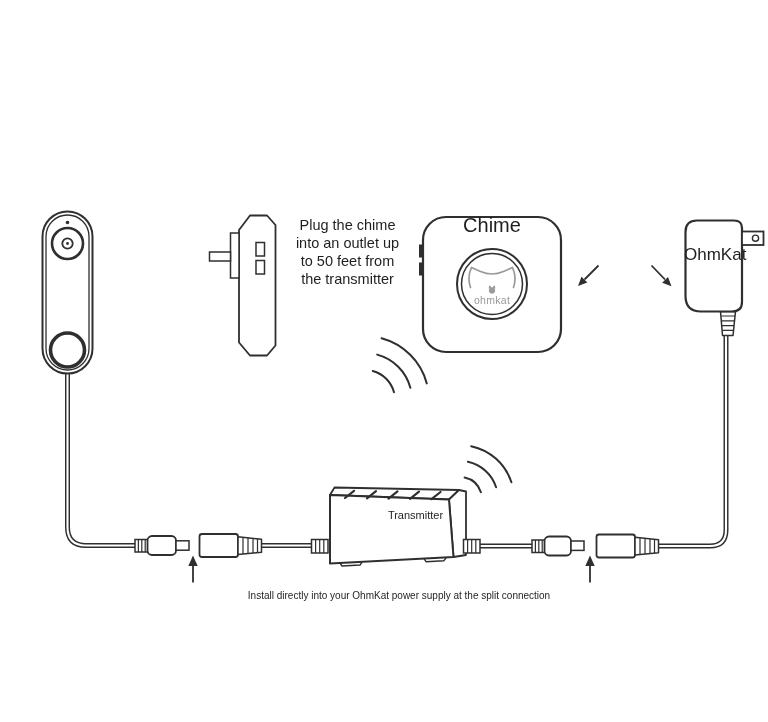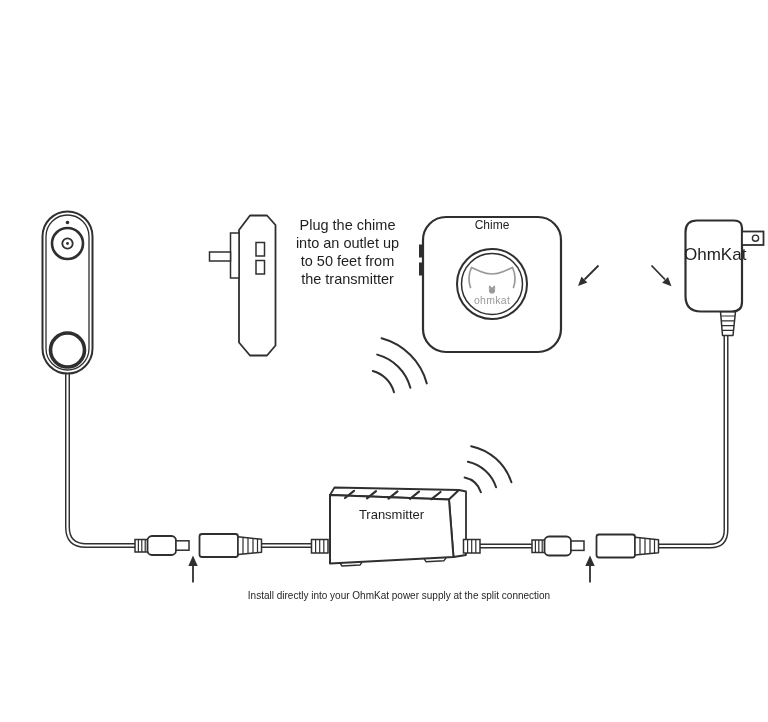--- a/index.html
+++ b/index.html
@@ -18,24 +18,24 @@
   .lnf{stroke:var(--line);fill:#ffffff;}
   .fill{fill:var(--line);stroke:none;}
   .gray{stroke:var(--logo-gray);fill:none;}
   .grayf{fill:var(--logo-gray);stroke:none;}
   .wht{stroke:#ffffff;fill:none;}
   .t{
     position:absolute;color:var(--text);text-align:center;
     white-space:pre-line;line-height:18px;font-size:15px;
   }
   .t-plug{left:277px;top:216px;width:141px;font-size:14.5px;line-height:18px;}
-  .t-chime{left:423px;top:215px;width:138px;font-size:12px;line-height:20px;}
+  .t-chime{left:423px;top:215px;width:138px;font-size:20px;line-height:20px;}
   .t-volt{left:576px;top:229px;width:101px;font-size:15px;line-height:17.5px;}
   .t-adapter{left:684px;top:244.5px;width:59px;font-size:17px;line-height:20px;}
-  .t-trans{left:331px;top:505.5px;width:121px;font-size:13px;line-height:18px;}
+  .t-trans{left:331px;top:505.5px;width:121px;font-size:11px;line-height:18px;padding-left:24px;}
   .t-install{left:99px;top:587px;width:600px;font-size:10px;line-height:18px;}
   .t-logo{left:462px;top:293.5px;width:60px;font-size:10.5px;line-height:12px;color:var(--logo-gray);letter-spacing:.3px;}
 </style>
 </head>
 <body>
 
 <div id="canvas">
   <svg id="art" width="768" height="722" viewBox="0 0 768 722">
 
     <g stroke-linecap="butt">

